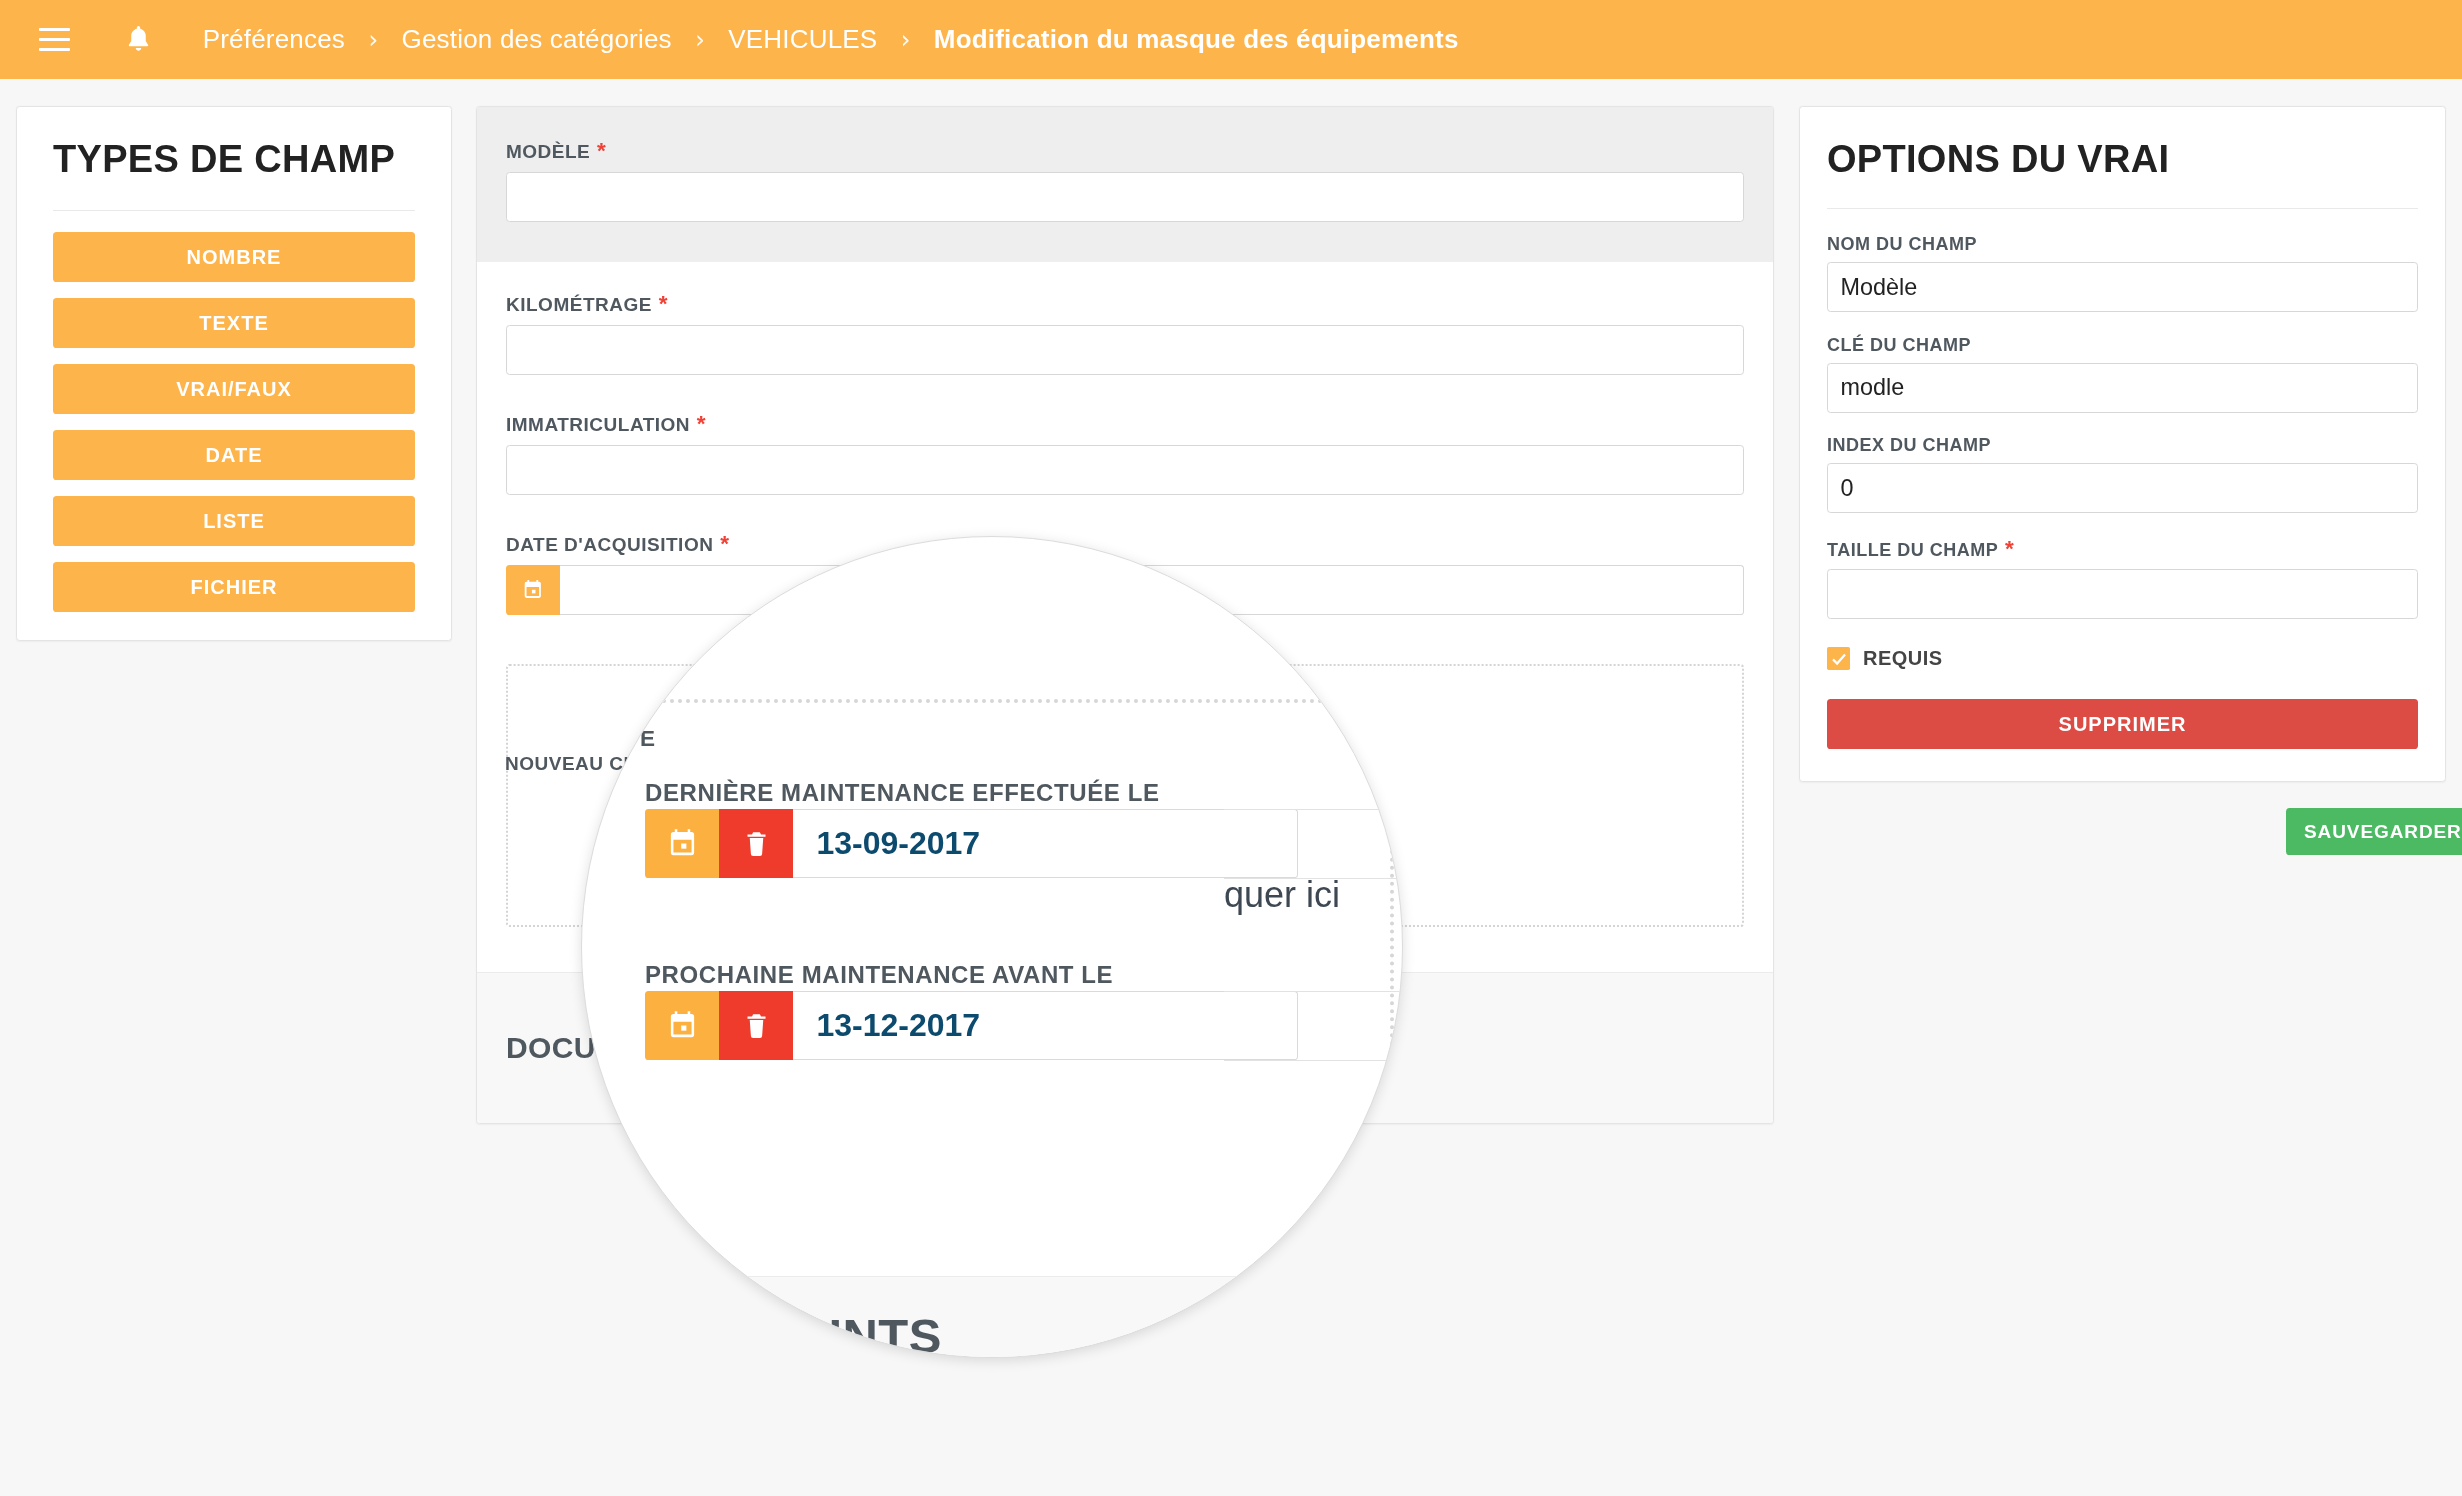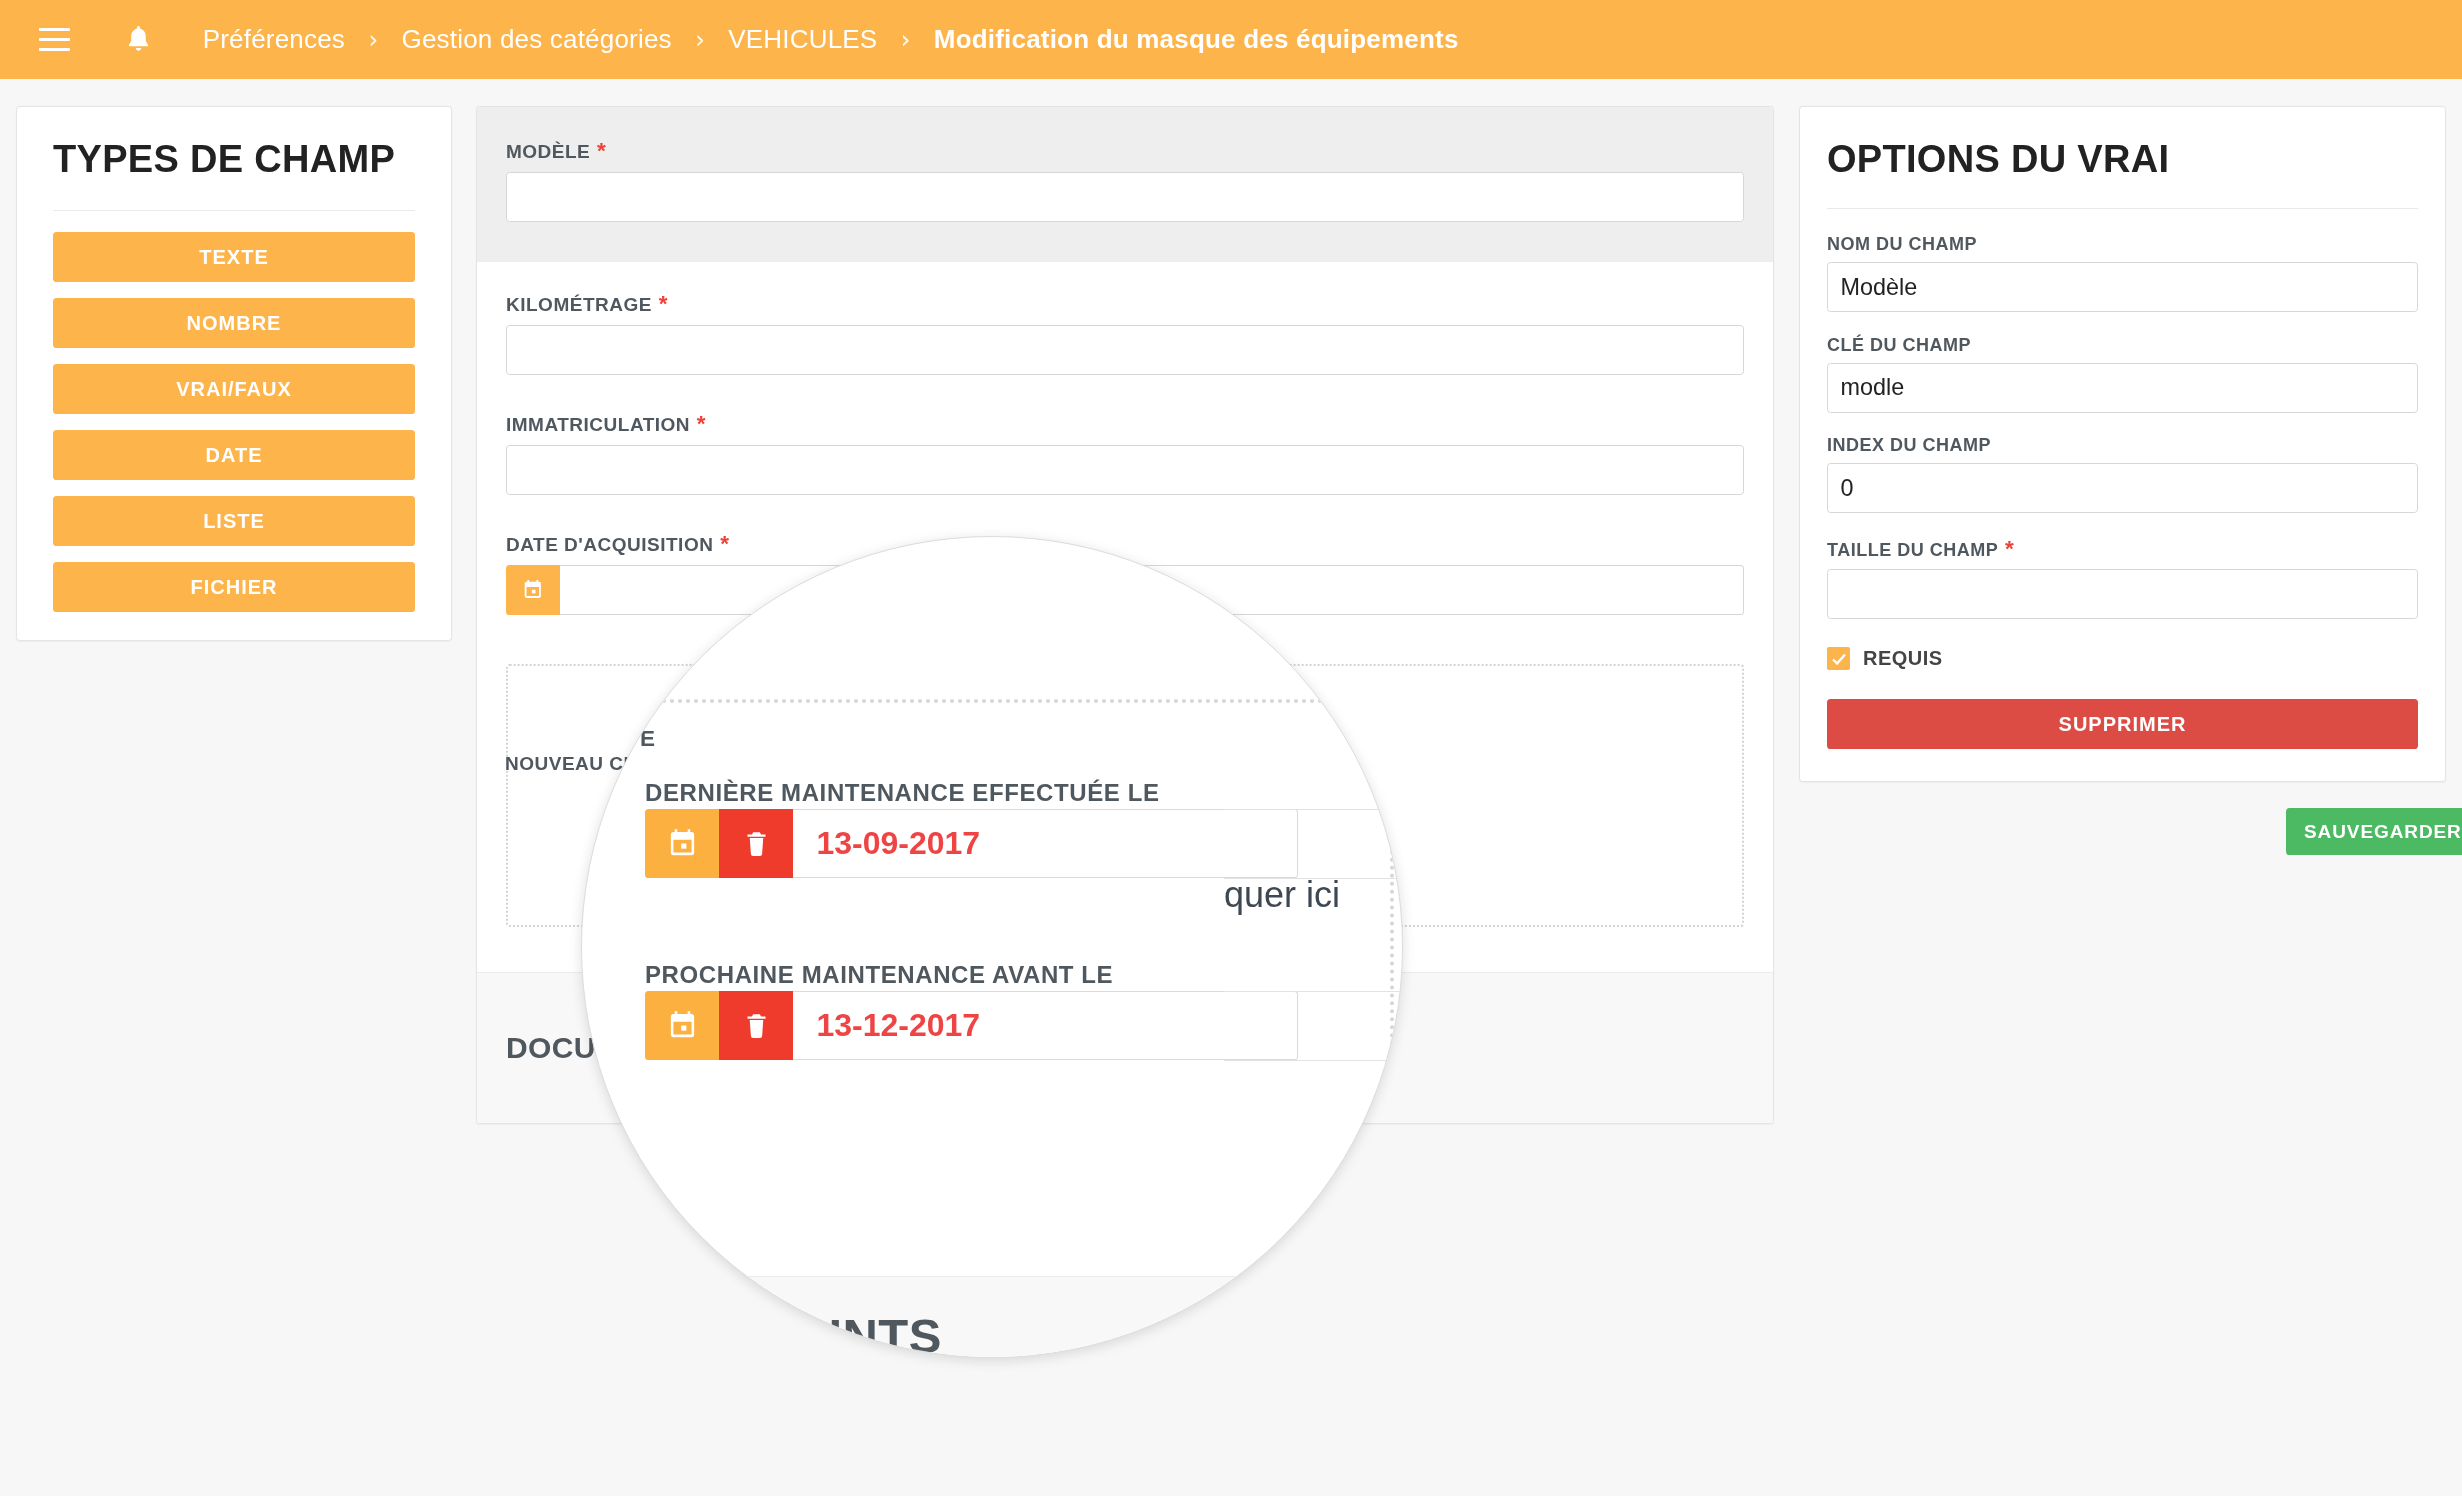--- a/index.html
+++ b/index.html
@@ -177,21 +177,21 @@
   }
   .m-iconbtn {
     width: 74px; height: 69px; display: flex; align-items: center; justify-content: center;
     border: none; cursor: pointer; flex: 0 0 auto;
   }
   .m-iconbtn.cal { background: #fbb040; border-radius: 3.6px 0 0 3.6px; }
   .m-iconbtn.del { background: #ef3b2c; }
   .m-input {
     width: 505px; height: 69px; border: 0.9px solid #dadada; border-left: none;
     border-radius: 0 3.6px 3.6px 0; background: #fff;
-    font-size: 32px; font-weight: bold; color: #ef4444; padding-left: 23.4px;
+    font-size: 32px; font-weight: bold; color: #0c4a6e; padding-left: 23.4px;
     font-family: "Liberation Sans", sans-serif;
   }
   .m-dots-top {
     position: absolute; left: 32px; top: 162px; width: 829px;
     border-top: 4.5px dotted #d6d6d6;
   }
   .m-partial-label {
     position: absolute; left: -9px; top: 189px;
     font-size: 22.5px; font-weight: bold; color: #50585f; letter-spacing: 0.5px;
   }
@@ -241,22 +241,22 @@
     <span class="crumb">VEHICULES</span>
     <span class="crumb-sep">›</span>
     <span class="crumb current">Modification du masque des équipements</span>
   </div>
 </div>
 
 <div class="card" id="left-panel">
   <div class="inner">
     <div class="card-title">TYPES DE CHAMP</div>
     <div class="card-rule type-rule"></div>
+    <button class="type-btn">NOMBRE</button>
     <button class="type-btn">TEXTE</button>
-    <button class="type-btn">NOMBRE</button>
     <button class="type-btn">VRAI/FAUX</button>
     <button class="type-btn">DATE</button>
     <button class="type-btn">LISTE</button>
     <button class="type-btn">FICHIER</button>
   </div>
 </div>
 
 <div class="card" id="form-card">
   <div class="form-inner">
 

